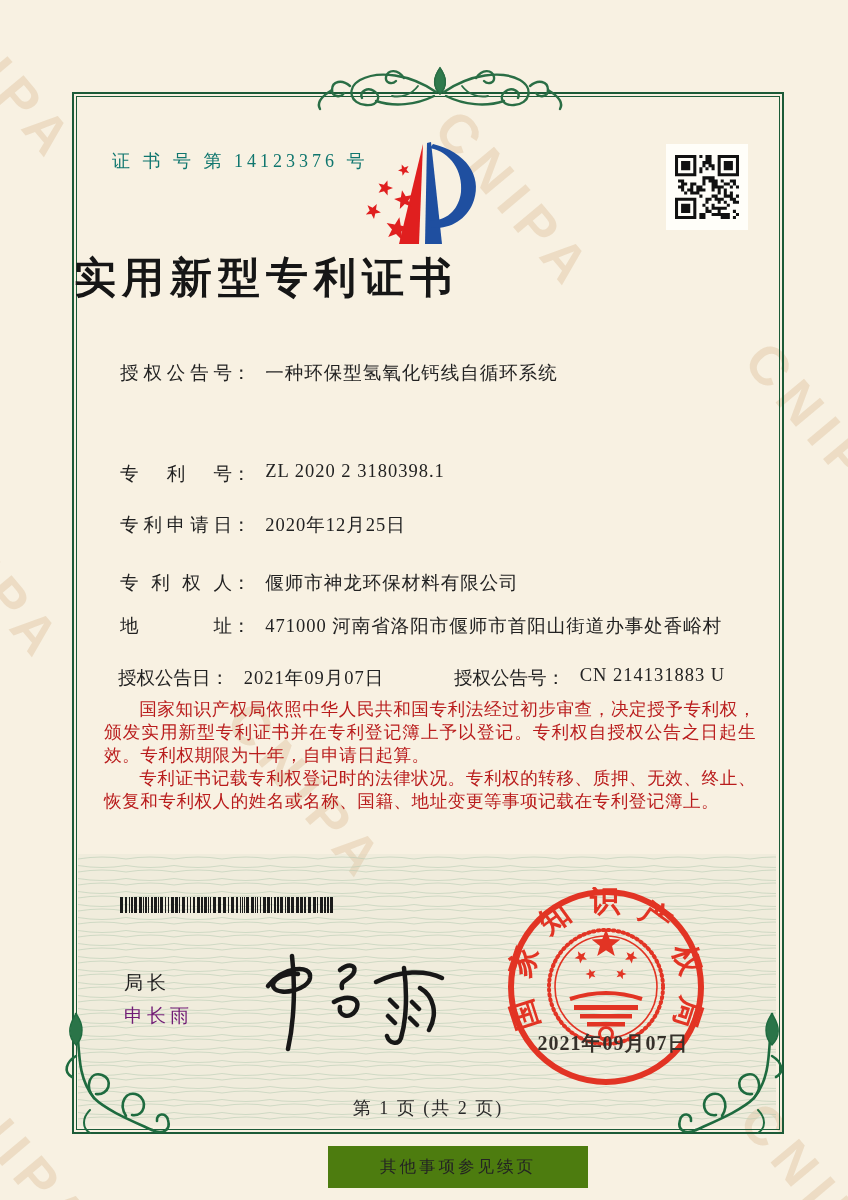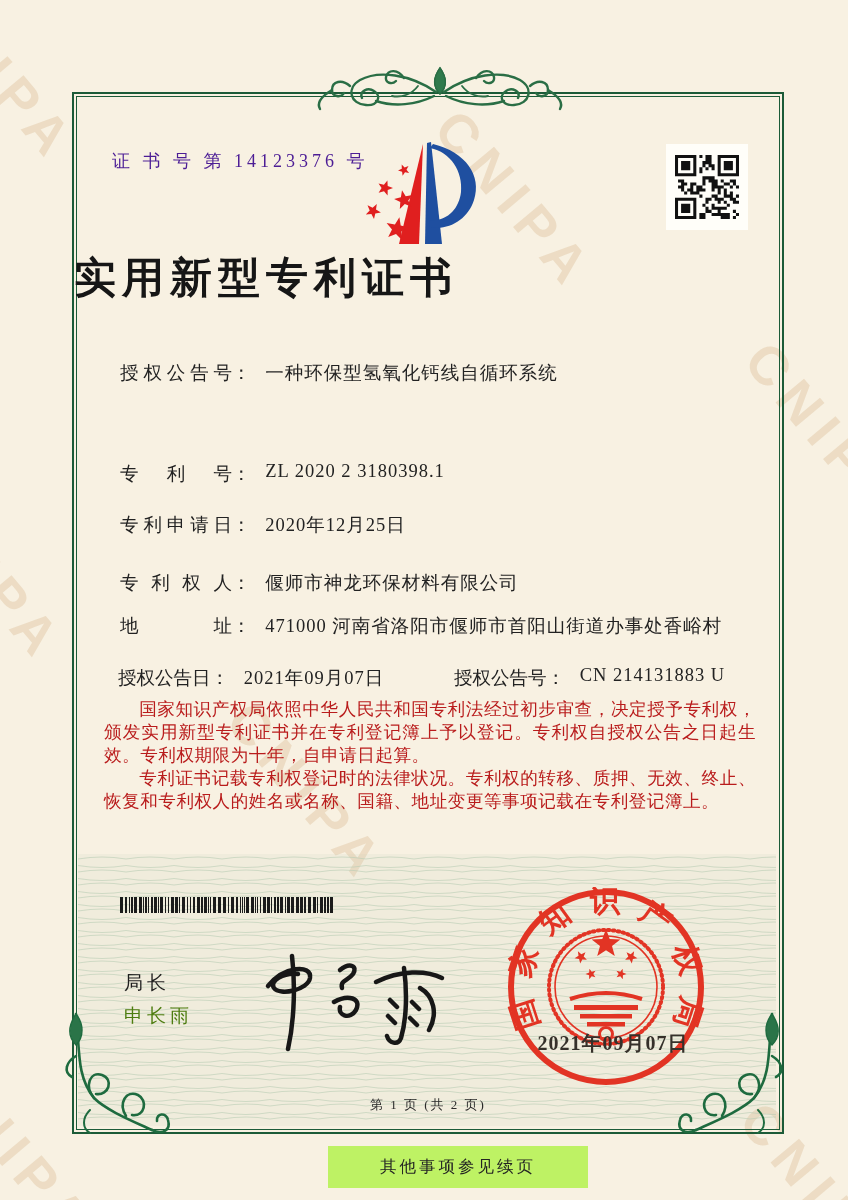--- a/index.html
+++ b/index.html
@@ -8,51 +8,51 @@
   
   .wm{position:absolute;z-index:0;font-family:"Liberation Sans","DejaVu Sans",sans-serif;
       font-weight:700;font-size:54px;letter-spacing:10px;color:rgba(219,186,146,.38);
       transform:rotate(50deg);transform-origin:left top;white-space:nowrap;pointer-events:none;}
   
   .frame{position:absolute;z-index:1;left:72px;top:92px;width:708px;height:1038px;
          border:2px solid #1c5b38;}
   .frame-inner{position:absolute;inset:2px;border:1px solid #1c5b38;pointer-events:none;}
   .waves{position:absolute;left:4px;top:760px;width:698px;height:272px;overflow:hidden;
          background:rgba(190,205,180,.12);}
-  .cert-no{position:absolute;left:38px;top:55px;font-size:18px;letter-spacing:4px;color:#4c1d95;}
+  .cert-no{position:absolute;left:38px;top:55px;font-size:18px;letter-spacing:4px;color:#0f766e;}
   .logo{position:absolute;left:290px;top:46px;width:130px;height:116px;}
   .qr-box{position:absolute;left:592px;top:50px;width:82px;height:86px;background:#fffef9;
           display:flex;align-items:center;justify-content:center;}
   .title{position:absolute;left:0;right:0;top:156px;margin:0;text-align:left;
          font-size:42px;font-weight:700;letter-spacing:6px;color:#161616;}
   .field-row{position:absolute;left:46px;height:26px;font-size:18.5px;white-space:nowrap;}
   .flabel{display:inline-block;width:112px;text-align:justify;text-align-last:justify;
           vertical-align:top;}
   .fcolon{display:inline-block;vertical-align:top;}
   .fvalue{display:inline-block;margin-left:10px;vertical-align:top;letter-spacing:1px;}
   .grant-row{position:absolute;left:44px;top:571px;height:26px;font-size:18.5px;white-space:nowrap;}
   .grant-g2{position:absolute;left:336px;top:0;white-space:nowrap;}
   .paras{position:absolute;left:30px;top:604px;width:652px;font-size:17.6px;line-height:23px;
          text-align:justify;letter-spacing:.5px;color:#b91c1c;}
   .paras p{margin:0;text-indent:2em;}
   .barcode{position:absolute;left:46px;top:803px;width:218px;height:16px;}
   .director-title{position:absolute;left:50px;top:876px;font-size:19px;letter-spacing:4px;color:#1d1d1d;}
-  .director-name{position:absolute;left:50px;top:909px;font-size:19px;letter-spacing:4px;color:#4d7c0f;}
+  .director-name{position:absolute;left:50px;top:909px;font-size:19px;letter-spacing:4px;color:#701a75;}
   .signature{position:absolute;left:180px;top:858px;width:200px;height:100px;}
   .seal{position:absolute;left:432px;top:793px;width:200px;height:200px;}
   .seal-date{position:absolute;left:449px;top:936px;width:180px;text-align:center;
              font-size:20px;font-weight:600;letter-spacing:1px;color:#35302a;z-index:3;}
   .page-num{position:absolute;left:0;right:0;top:1002px;text-align:center;
-            font-size:13px;letter-spacing:2px;color:#2a2a2a;}
+            font-size:18px;letter-spacing:2px;color:#2a2a2a;}
   
   .top-ornament{position:absolute;z-index:2;left:306px;top:52px;width:268px;height:72px;}
   .corner-bl{position:absolute;z-index:2;left:46px;top:1006px;width:130px;height:140px;}
   .corner-br{position:absolute;z-index:2;left:672px;top:1006px;width:130px;height:140px;}
   .cont-box{position:absolute;z-index:2;left:328px;top:1146px;width:260px;height:42px;
-            background:#bef264;display:flex;align-items:center;justify-content:center;
+            background:#4d7c0f;display:flex;align-items:center;justify-content:center;
             font-size:16.5px;letter-spacing:3px;color:#232323;}
 </style>
 </head>
 <body>
 
 <div class="page">
 
   <span class="wm" style="left:-48px;top:-30px">CNIPA</span>
   <span class="wm" style="left:470px;top:98px">CNIPA</span>
   <span class="wm" style="left:780px;top:330px">CNIPA</span>

